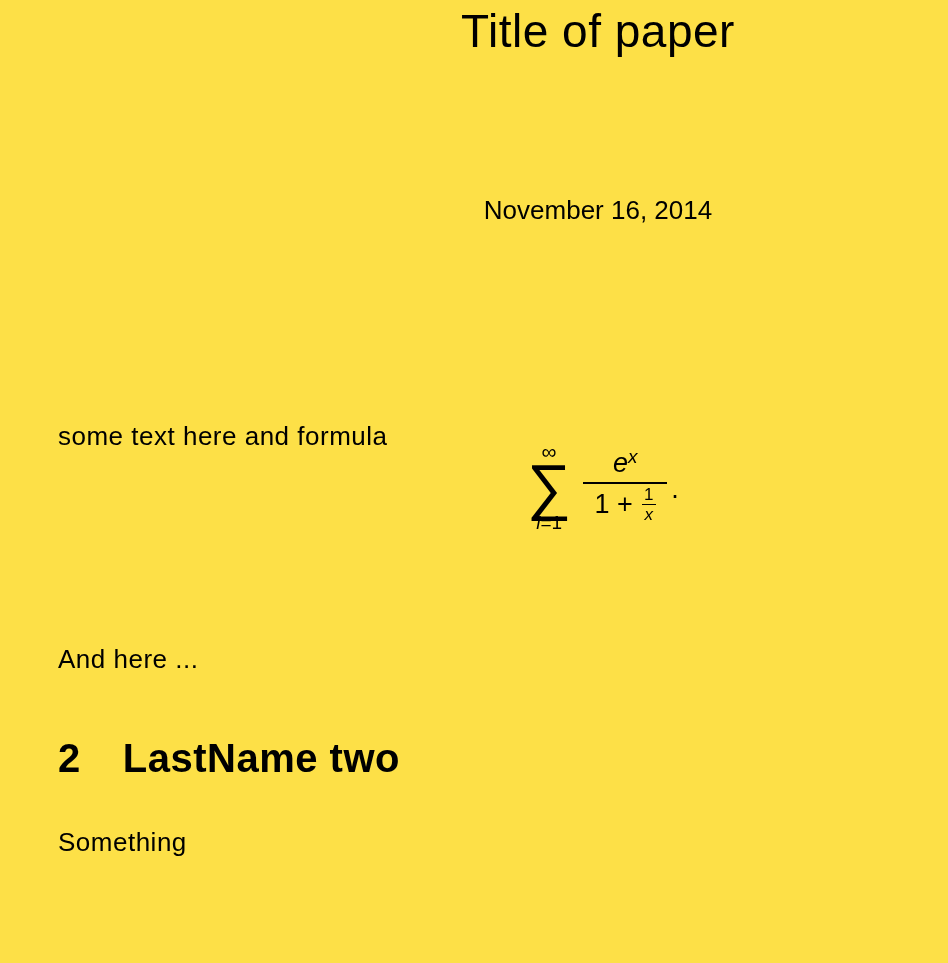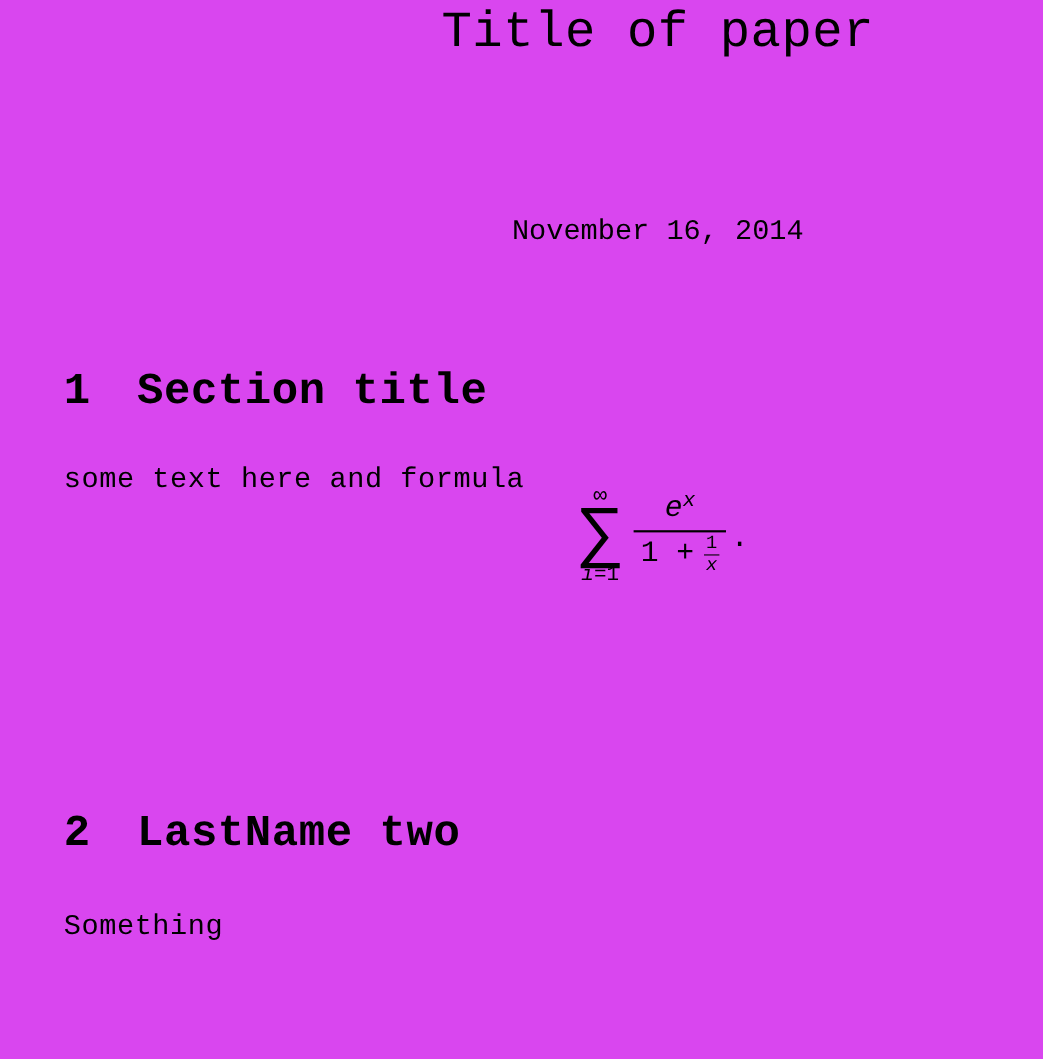--- a/index.html
+++ b/index.html
@@ -1,23 +1,23 @@
 <!DOCTYPE html>
 <html><head>
 <meta charset="utf-8">
 <style>
   * { margin: 0; padding: 0; box-sizing: border-box; }
   html, body { background: #ffffff; }
   .page {
     position: relative;
     width: 948px;
     height: 963px;
-    background: #d946ef;
+    background: #fde047;
     color: #000000;
-    font-family: Liberation Mono, monospace;
+    font-family: Liberation Sans, sans-serif;
     overflow: hidden;
   }
   .centered { position: absolute; left: 598px; transform: translateX(-50%); white-space: nowrap; }
   .title   { top: 4px;  font-size: 46px; font-weight: 400; letter-spacing: 0.5px; }
   .author  { top: 117px; font-size: 31px; }
   .date    { top: 195px; font-size: 26px; }
 
   .section {
     position: absolute; left: 58px; white-space: nowrap;
     font-weight: 700; letter-spacing: 0.5px;
@@ -55,23 +55,20 @@
   .period { font-size: 27px; margin-left: 4px; margin-top: 6px; align-self: center; }
 </style>
 </head>
 <body>
 
 <div class="page">
 
   <div class="centered title">Title of paper</div>
   <div class="centered date">November 16, 2014</div>
 
-  <div class="section sec1">
-    <span class="secnum">1</span><span>Section title</span>
-  </div>
 
   <div class="body-text p1">some text here and formula</div>
 
   <div class="formula">
     <div class="sum">
       <div class="sum-top">∞</div>
       <div class="sum-sigma">∑</div>
       <div class="sum-bot"><span class="ital">i</span><span>=1</span></div>
     </div>
     <div class="frac">
@@ -83,20 +80,21 @@
           <span>1</span>
           <span class="ibar"></span>
           <span class="ital">x</span>
         </span>
       </div>
     </div>
     <div class="period">.</div>
   </div>
 
 
+  <div class="body-text p2">And here ...</div>
 
   <div class="section sec2">
     <span class="secnum">2</span><span>LastName two</span>
   </div>
 
   <div class="body-text p3">Something</div>
 
 </div>
 
 </body></html>

